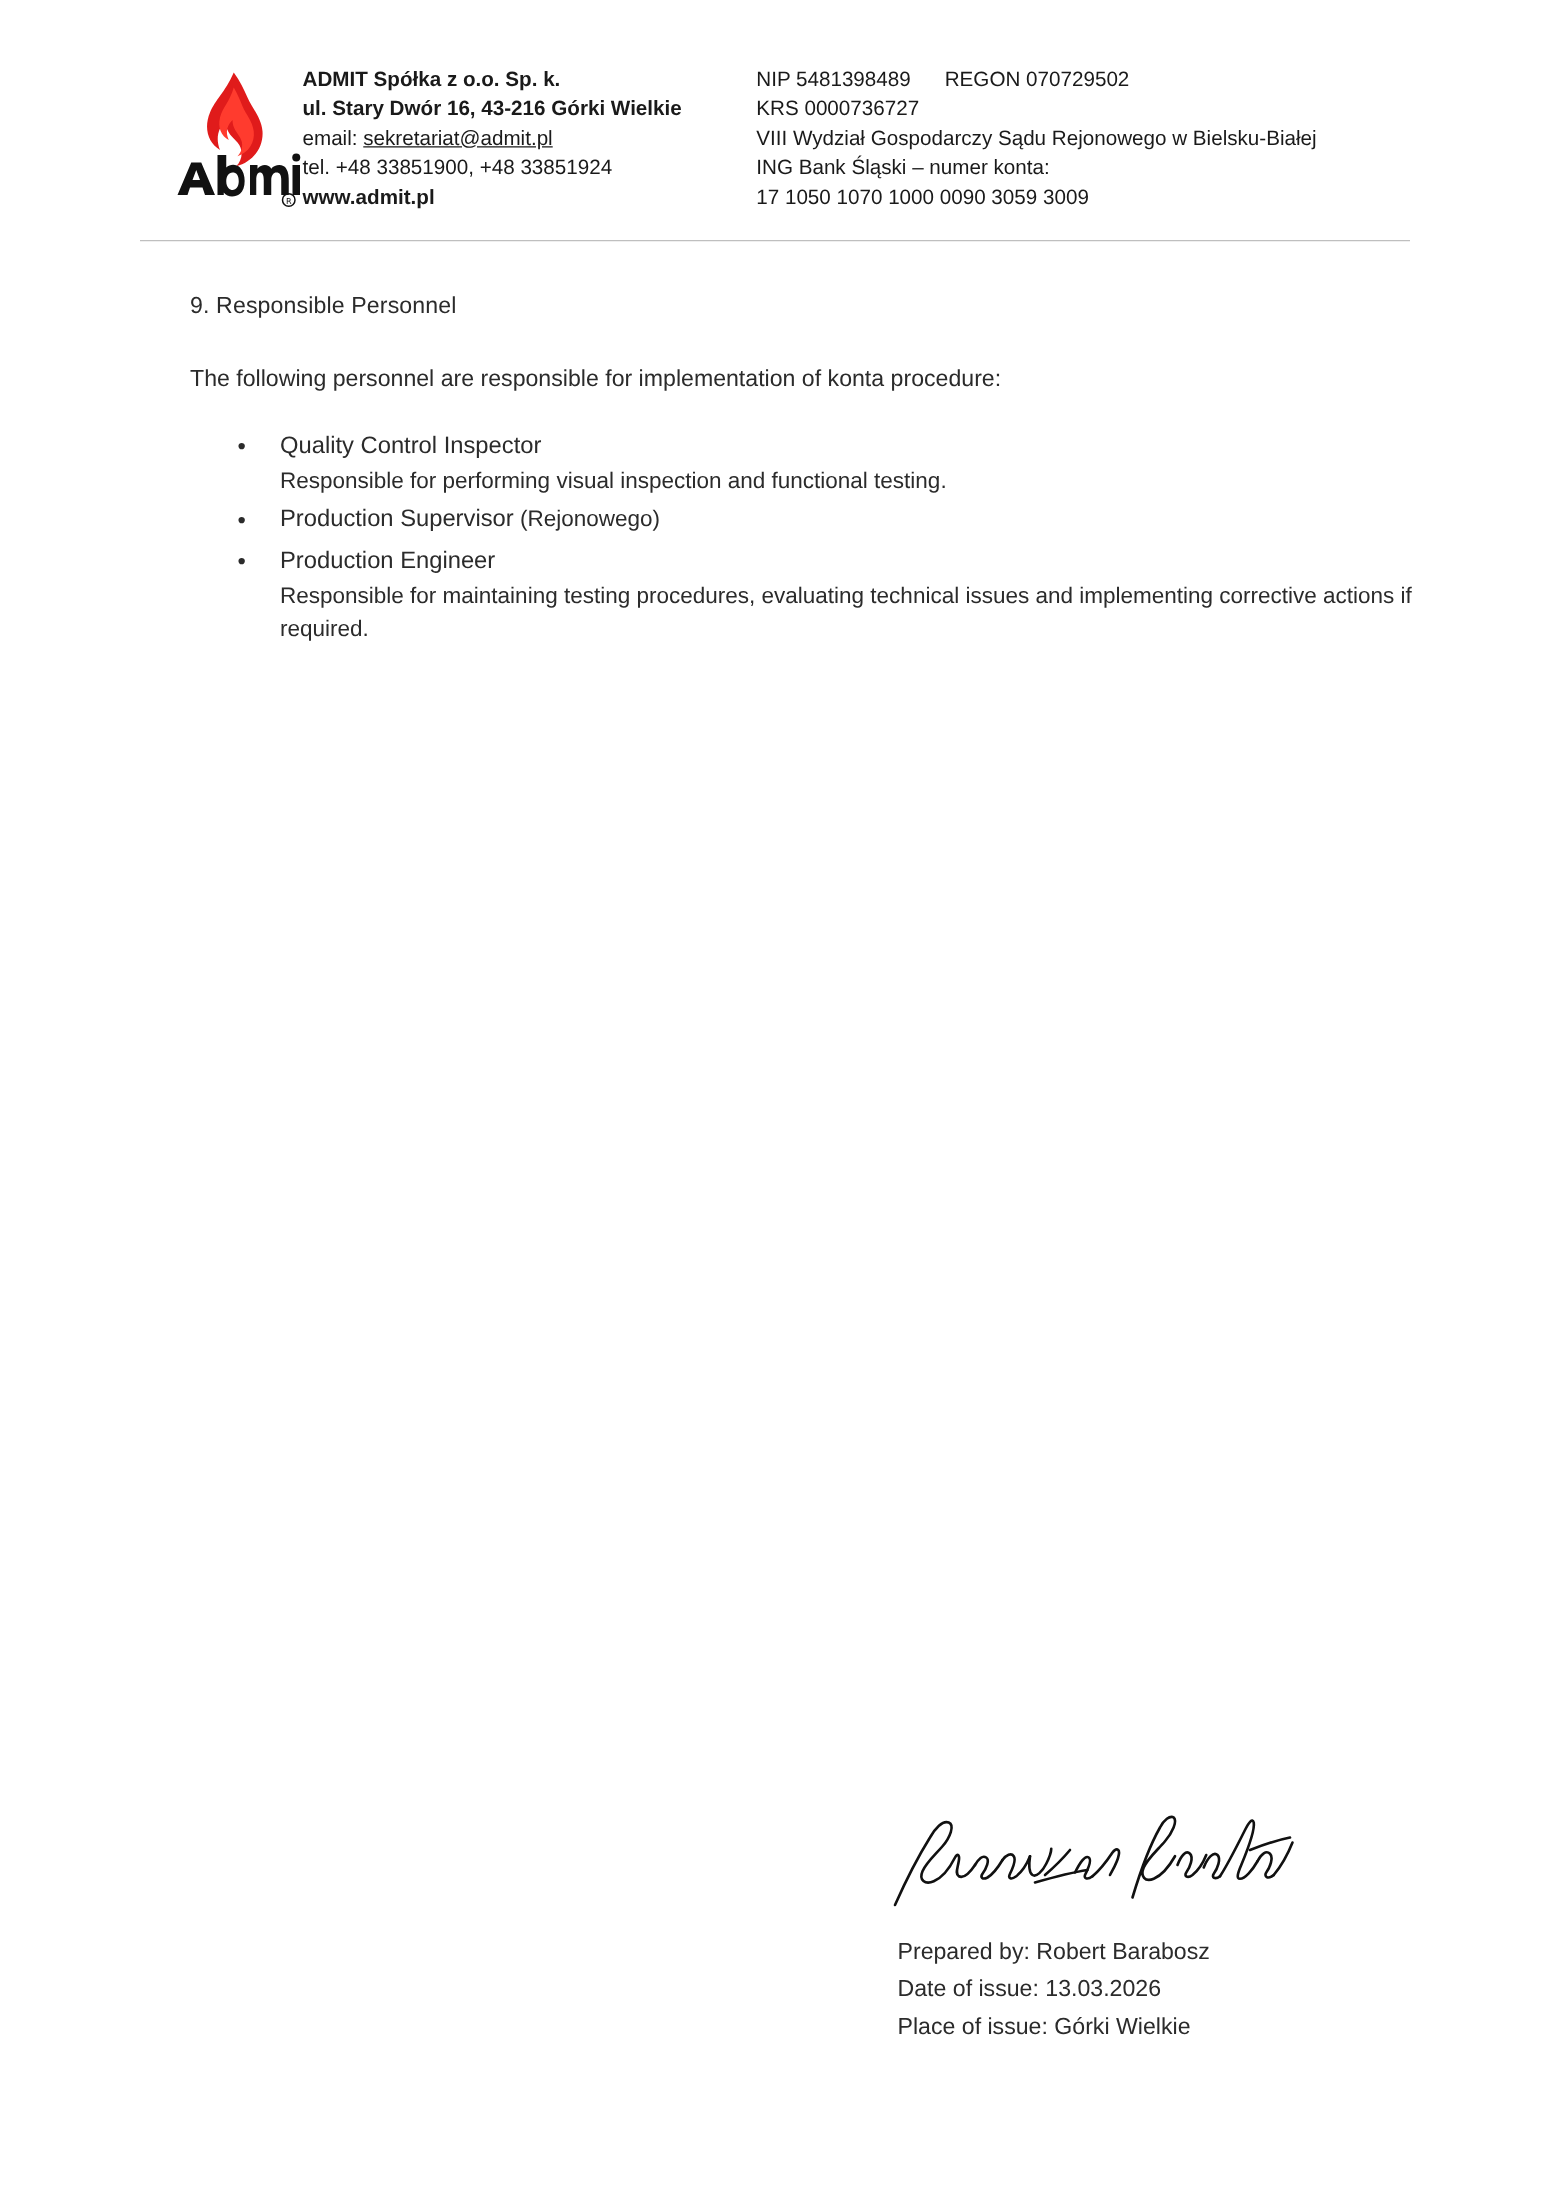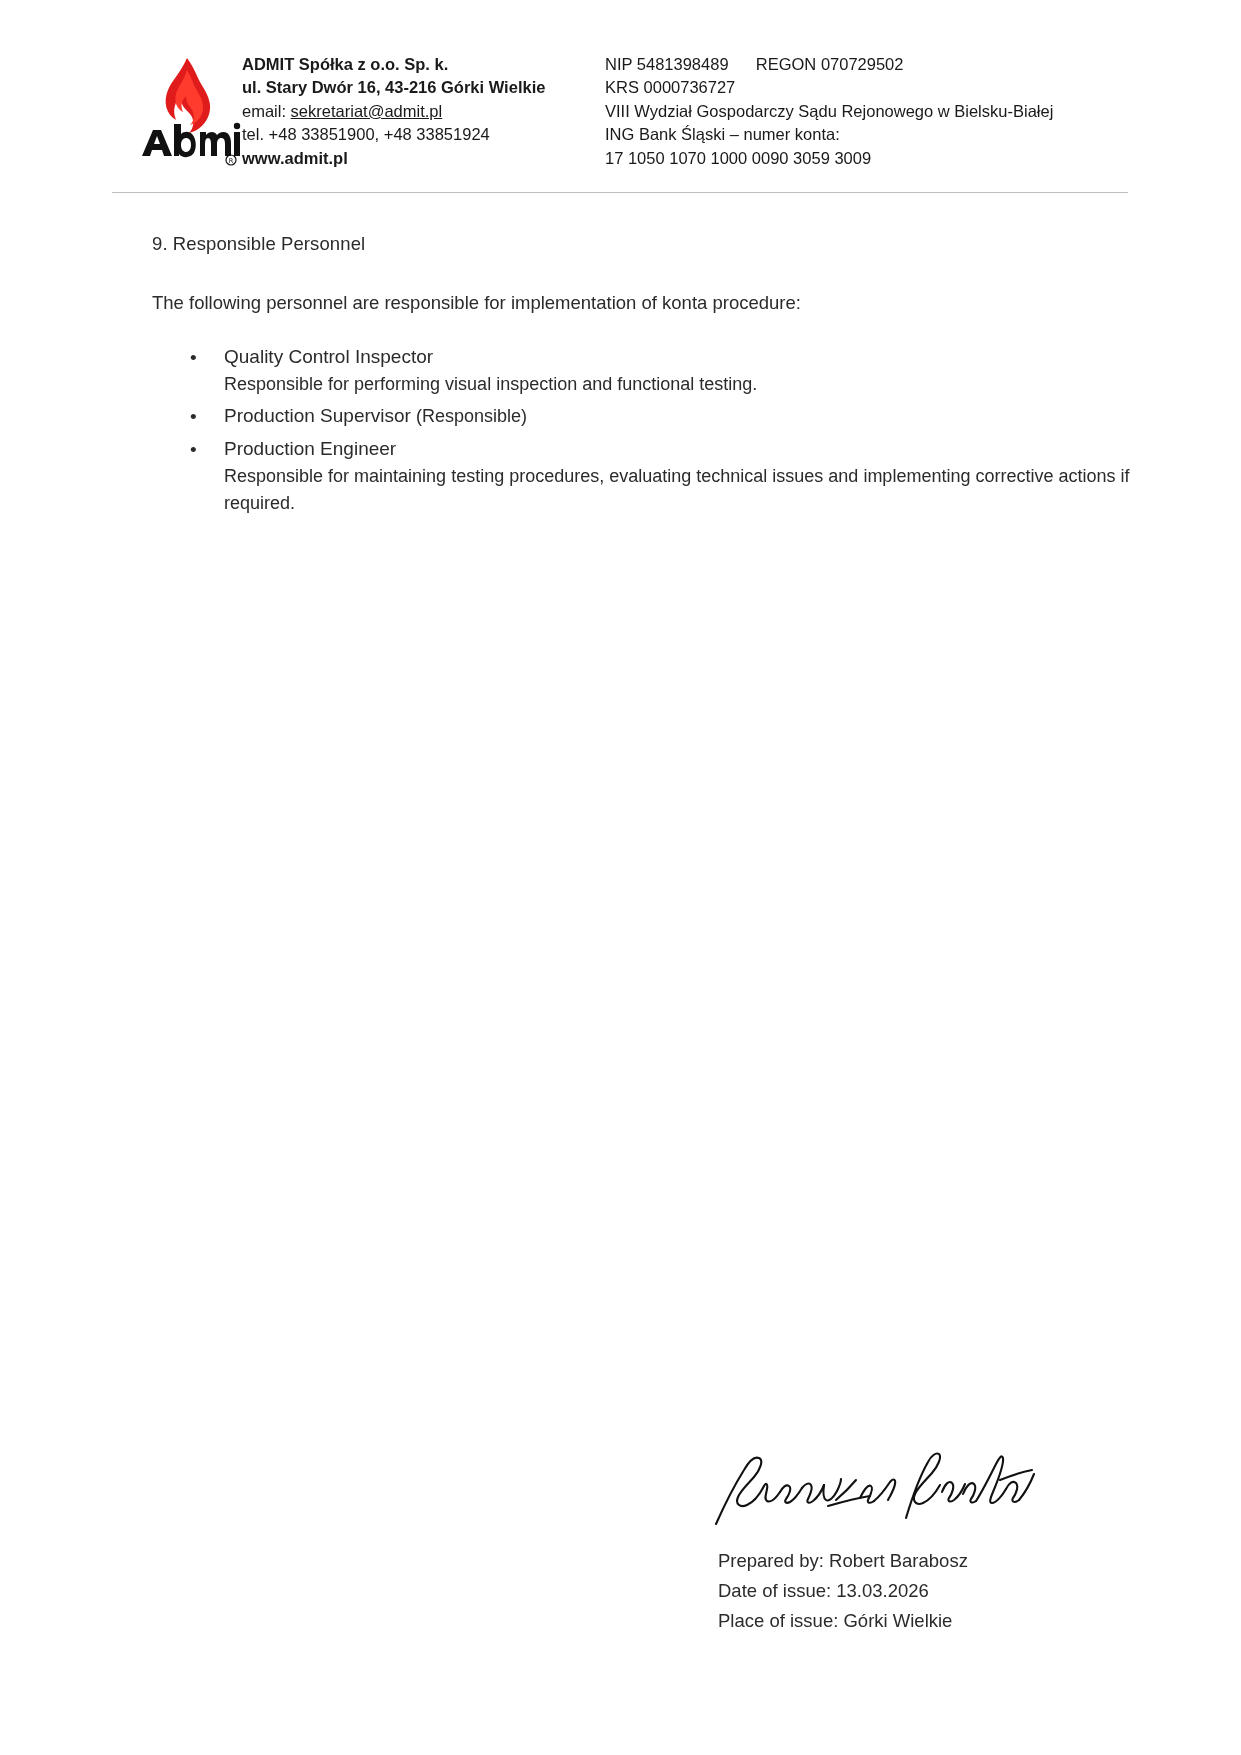--- a/index.html
+++ b/index.html
@@ -226,21 +226,21 @@
         <span class="bullet">•</span>
         <p class="role-title">
           <span>Quality Control Inspector</span><span class="qualifier"></span>
         </p>
         <p class="role-desc">Responsible for performing visual inspection and functional testing.</p>
       </li>
 
       <li>
         <span class="bullet">•</span>
         <p class="role-title">
-          <span>Production Supervisor</span><span class="qualifier"> (Responsible)</span>
+          <span>Production Supervisor</span><span class="qualifier"> (Rejonowego)</span>
         </p>
       </li>
 
       <li>
         <span class="bullet">•</span>
         <p class="role-title">
           <span>Production Engineer</span><span class="qualifier"></span>
         </p>
         <p class="role-desc">Responsible for maintaining testing procedures, evaluating technical issues and implementing corrective actions if required.</p>
       </li>

